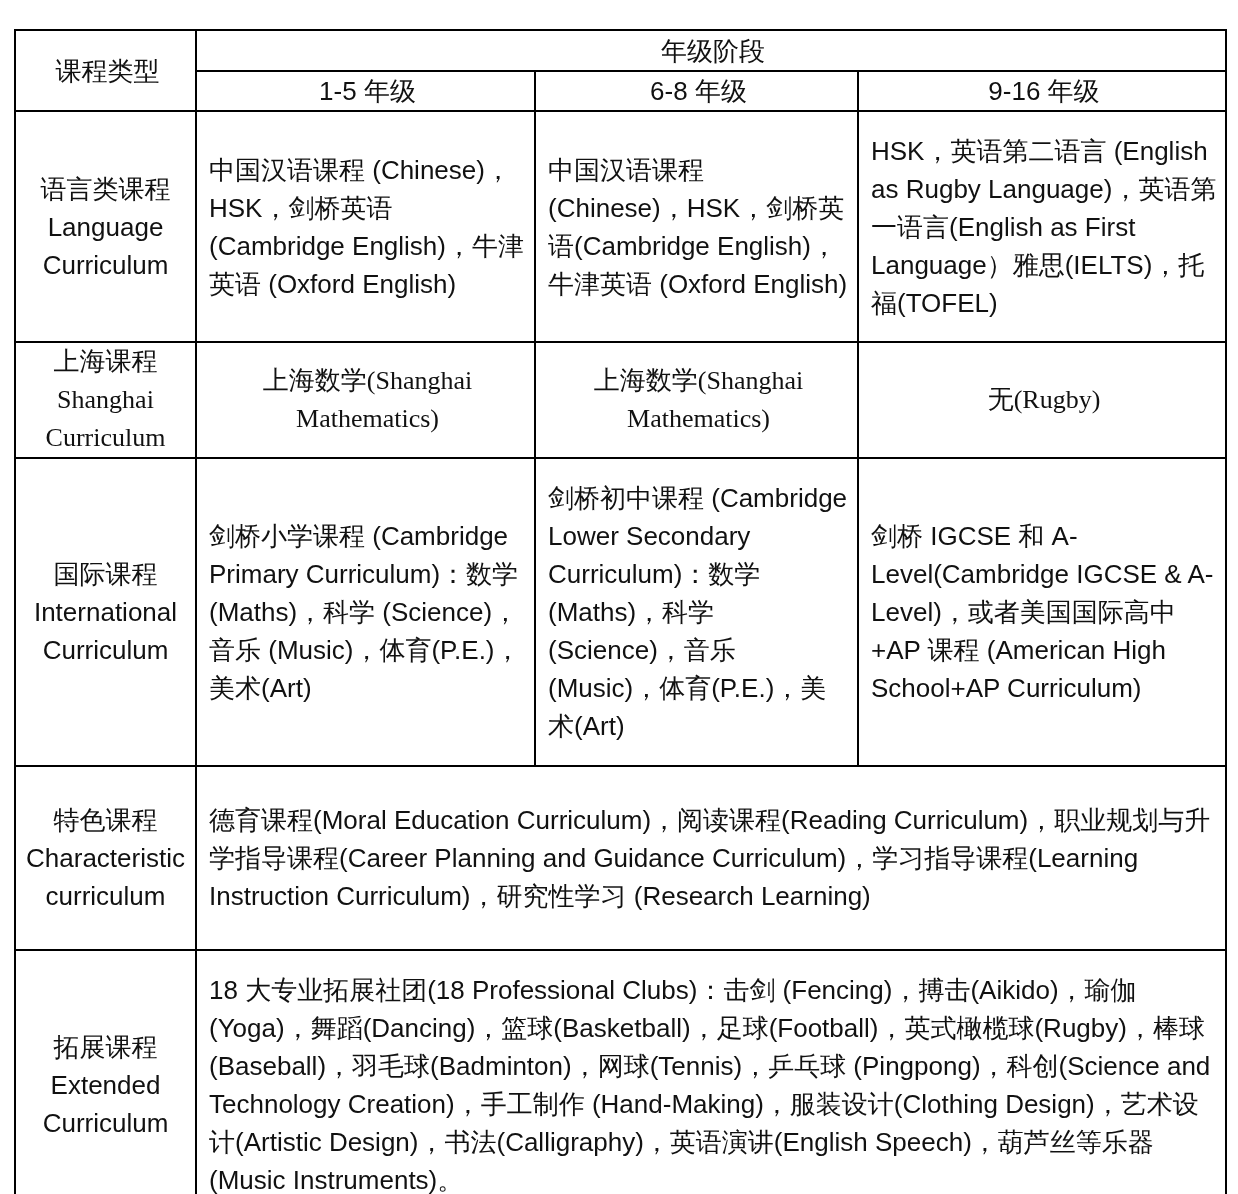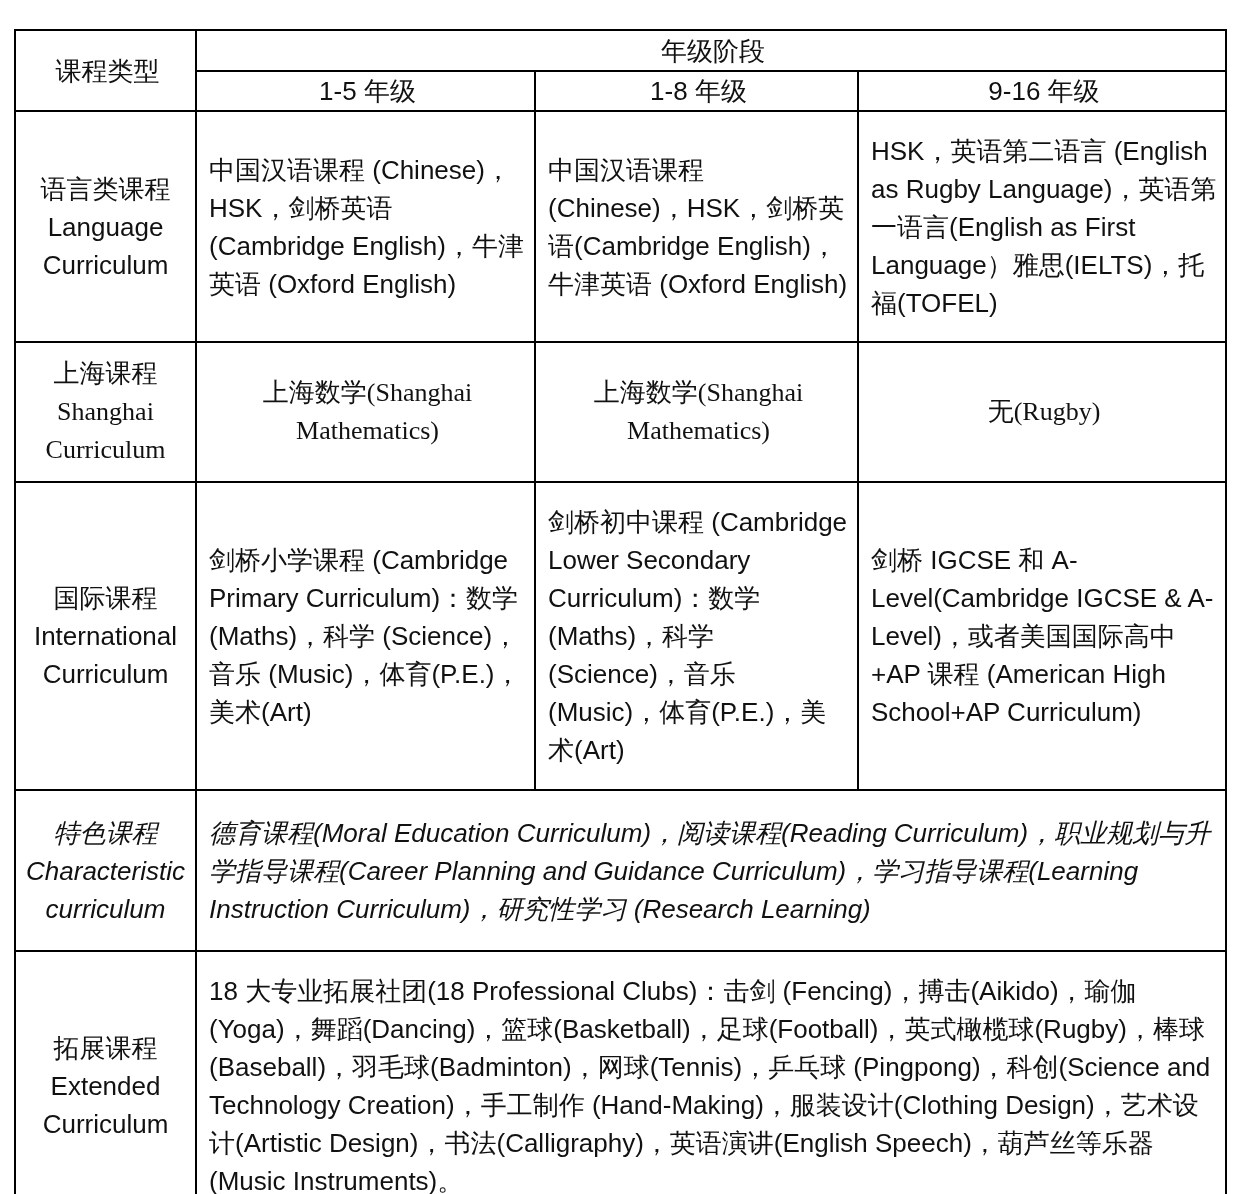--- a/index.html
+++ b/index.html
@@ -8,21 +8,21 @@
       position: absolute; left: 14px; top: 29px;
       width: 1211px; border-collapse: collapse; table-layout: fixed;
       border: 2px solid #000;
     }
     table.curriculum td, table.curriculum th {
       border: 2px solid #000; padding: 0 8px 0 12px;
       font-size: 26px; line-height: 38px; vertical-align: middle;
       font-weight: normal; word-wrap: break-word;
     }
     .head th { font-weight: bold; text-align: center; font-size: 26px; line-height: 36px; padding: 0; }
-    .row-label { text-align: center; padding: 12px 2px !important; }
+    .row-label { text-align: center; padding: 0 2px !important; }
     .cell-center { text-align: center; }
     .cell-left { text-align: left; }
     .lbl-zh, .lbl-en { display: block; }
     col.c0 { width: 181px; }
     col.c1 { width: 339px; }
     col.c2 { width: 323px; }
     col.c3 { width: 368px; }
   </style>
 </head>
 <body>
@@ -34,21 +34,21 @@
       <col class="c2">
       <col class="c3">
     </colgroup>
   <tbody>
       <tr class="head" style="height:41px;">
     <th rowspan="2">课程类型</th>
     <th colspan="3">年级阶段</th>
   </tr>
   <tr class="head" style="height:39px;margin-left:27px;">
     <th>1-5 年级</th>
-    <th>1-8 年级</th>
+    <th>6-8 年级</th>
     <th>9-16 年级</th>
   </tr>
 
   <tr style="height:231px;">
     <td class="row-label">
       <span class="lbl-zh">语言类课程</span>
       <span class="lbl-en">Language Curriculum</span>
     </td>
     <td class="cell-left">中国汉语课程 (Chinese)，HSK，剑桥英语(Cambridge English)，牛津英语 (Oxford English)</td>
     <td class="cell-left">中国汉语课程 (Chinese)，HSK，剑桥英语(Cambridge English)，牛津英语 (Oxford English)</td>
@@ -68,21 +68,21 @@
   <tr style="height:308px;">
     <td class="row-label">
       <span class="lbl-zh">国际课程</span>
       <span class="lbl-en">International Curriculum</span>
     </td>
     <td class="cell-left">剑桥小学课程 (Cambridge Primary Curriculum)：数学 (Maths)，科学 (Science)，音乐 (Music)，体育(P.E.)，美术(Art)</td>
     <td class="cell-left">剑桥初中课程 (Cambridge Lower Secondary Curriculum)：数学 (Maths)，科学 (Science)，音乐 (Music)，体育(P.E.)，美术(Art)</td>
     <td class="cell-left">剑桥 IGCSE 和 A-Level(Cambridge IGCSE &amp; A-Level)，或者美国国际高中+AP 课程 (American High School+AP Curriculum)</td>
   </tr>
 
-  <tr style="height:161px;font-style:italic;">
+  <tr style="height:184px;">
     <td class="row-label">
       <span class="lbl-zh">特色课程</span>
       <span class="lbl-en">Characteristic curriculum</span>
     </td>
     <td colspan="3" class="cell-left">德育课程(Moral Education Curriculum)，阅读课程(Reading Curriculum)，职业规划与升学指导课程(Career Planning and Guidance Curriculum)，学习指导课程(Learning Instruction Curriculum)，研究性学习 (Research Learning)</td>
   </tr>
 
   <tr style="height:269px;">
     <td class="row-label">
       <span class="lbl-zh">拓展课程</span>

